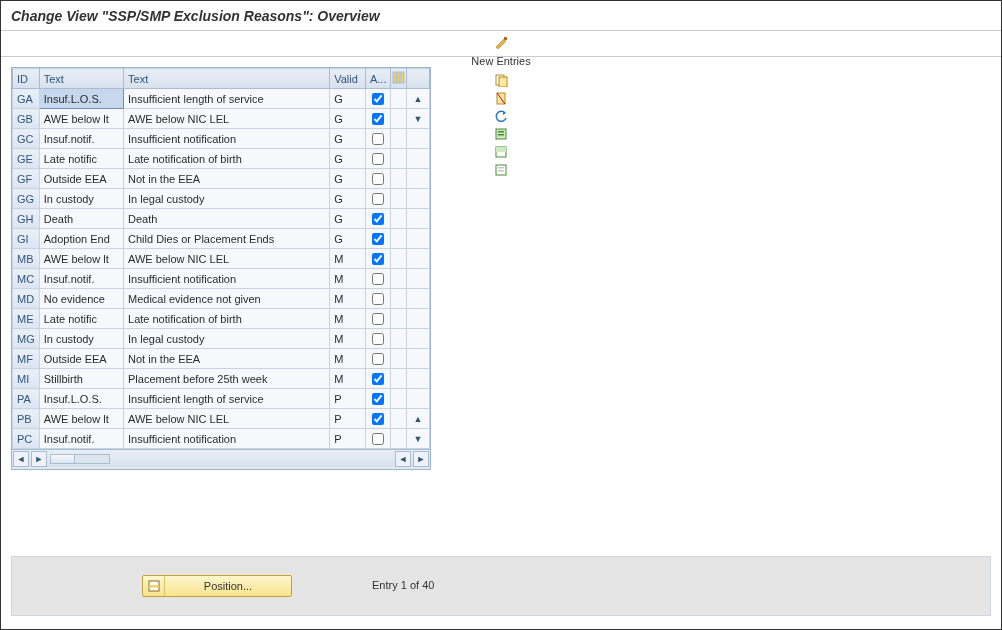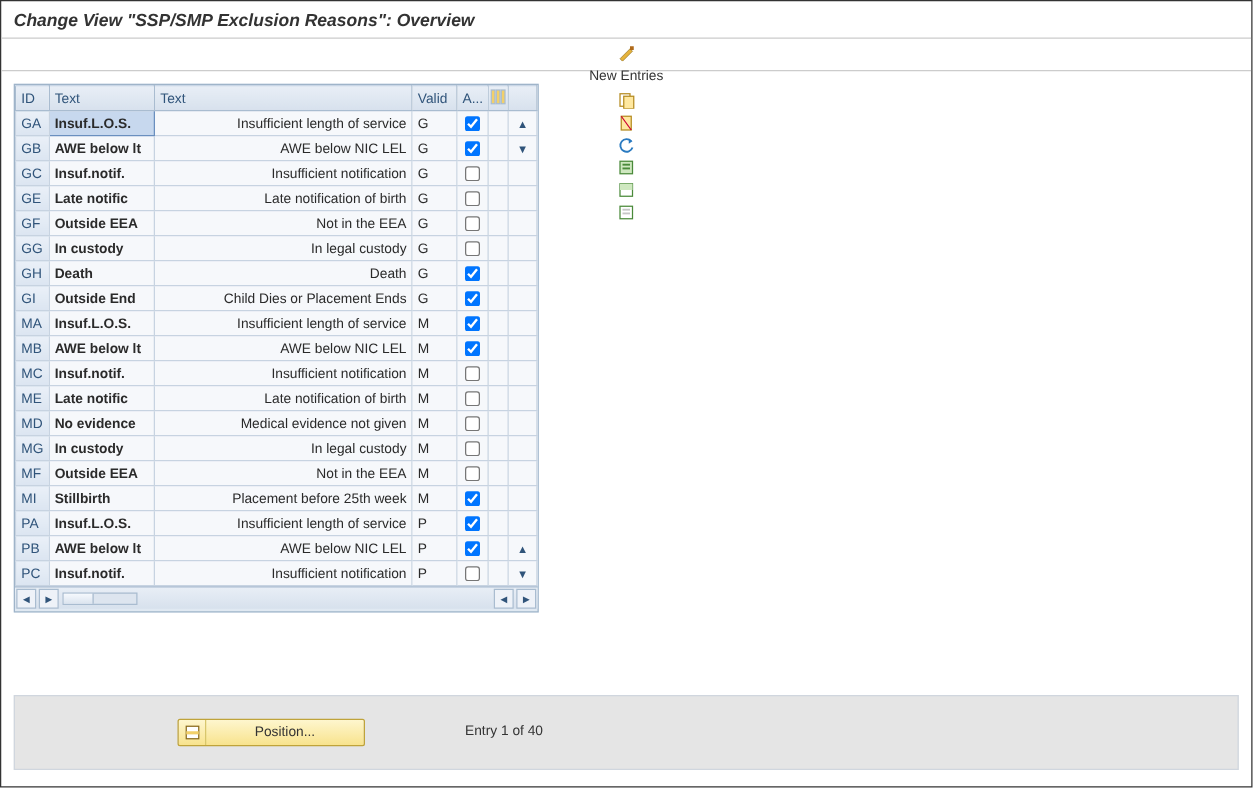--- a/index.html
+++ b/index.html
@@ -90,22 +90,22 @@
   }
   .grid td.idcell {
     background: linear-gradient(#eaf0f8,#dbe5f1);
     color:#30547a;
   }
   .grid td.selected {
     background: #c7d8ee;
     border: 1px solid #6a8fbf;
   }
   .col-id   { width: 24px; }
-  .col-t1   { width: 85px; font-weight: bold; }
-  .col-t2   { width: 210px; text-align: right; }
+  .col-t1   { width: 85px; }
+  .col-t2   { width: 210px; }
   .col-val  { width: 36px; }
   .col-a    { width: 22px; text-align:center; }
   .col-sel  { width: 16px; }
   .col-scr  { width: 16px; }
   .chk {
     width: 12px; height:12px;
     margin: 0 auto;
     display:block;
   }
   .th-sel {
@@ -326,34 +326,23 @@
             <td class="col-t2">Death</td>
             <td class="col-val">G</td>
             <td class="col-a">
               <input type="checkbox" class="chk" checked="" style="">
             </td>
             <td class="col-sel scroll-cell"></td>
             <td class="col-scr scroll-cell scrollbar-vert-track"></td>
           </tr>
           <tr>
             <td class="idcell col-id">GI</td>
-            <td class="col-t1">Outside End</td>
+            <td class="col-t1">Adoption End</td>
             <td class="col-t2">Child Dies or Placement Ends</td>
             <td class="col-val">G</td>
-            <td class="col-a">
-              <input type="checkbox" class="chk" checked="" style="">
-            </td>
-            <td class="col-sel scroll-cell"></td>
-            <td class="col-scr scroll-cell scrollbar-vert-track"></td>
-          </tr>
-          <tr>
-            <td class="idcell col-id">MA</td>
-            <td class="col-t1">Insuf.L.O.S.</td>
-            <td class="col-t2">Insufficient length of service</td>
-            <td class="col-val">M</td>
             <td class="col-a">
               <input type="checkbox" class="chk" checked="" style="">
             </td>
             <td class="col-sel scroll-cell"></td>
             <td class="col-scr scroll-cell scrollbar-vert-track"></td>
           </tr>
           <tr>
             <td class="idcell col-id">MB</td>
             <td class="col-t1">AWE below lt</td>
             <td class="col-t2">AWE below NIC LEL</td>
@@ -369,34 +358,34 @@
             <td class="col-t1">Insuf.notif.</td>
             <td class="col-t2">Insufficient notification</td>
             <td class="col-val">M</td>
             <td class="col-a">
               <input type="checkbox" class="chk" style="">
             </td>
             <td class="col-sel scroll-cell"></td>
             <td class="col-scr scroll-cell scrollbar-vert-track"></td>
           </tr>
           <tr>
+            <td class="idcell col-id">MD</td>
+            <td class="col-t1">No evidence</td>
+            <td class="col-t2">Medical evidence not given</td>
+            <td class="col-val">M</td>
+            <td class="col-a">
+              <input type="checkbox" class="chk" style="">
+            </td>
+            <td class="col-sel scroll-cell"></td>
+            <td class="col-scr scroll-cell scrollbar-vert-track"></td>
+          </tr>
+          <tr>
             <td class="idcell col-id">ME</td>
             <td class="col-t1">Late notific</td>
             <td class="col-t2">Late notification of birth</td>
-            <td class="col-val">M</td>
-            <td class="col-a">
-              <input type="checkbox" class="chk" style="">
-            </td>
-            <td class="col-sel scroll-cell"></td>
-            <td class="col-scr scroll-cell scrollbar-vert-track"></td>
-          </tr>
-          <tr>
-            <td class="idcell col-id">MD</td>
-            <td class="col-t1">No evidence</td>
-            <td class="col-t2">Medical evidence not given</td>
             <td class="col-val">M</td>
             <td class="col-a">
               <input type="checkbox" class="chk" style="">
             </td>
             <td class="col-sel scroll-cell"></td>
             <td class="col-scr scroll-cell scrollbar-vert-track"></td>
           </tr>
           <tr>
             <td class="idcell col-id">MG</td>
             <td class="col-t1">In custody</td>

